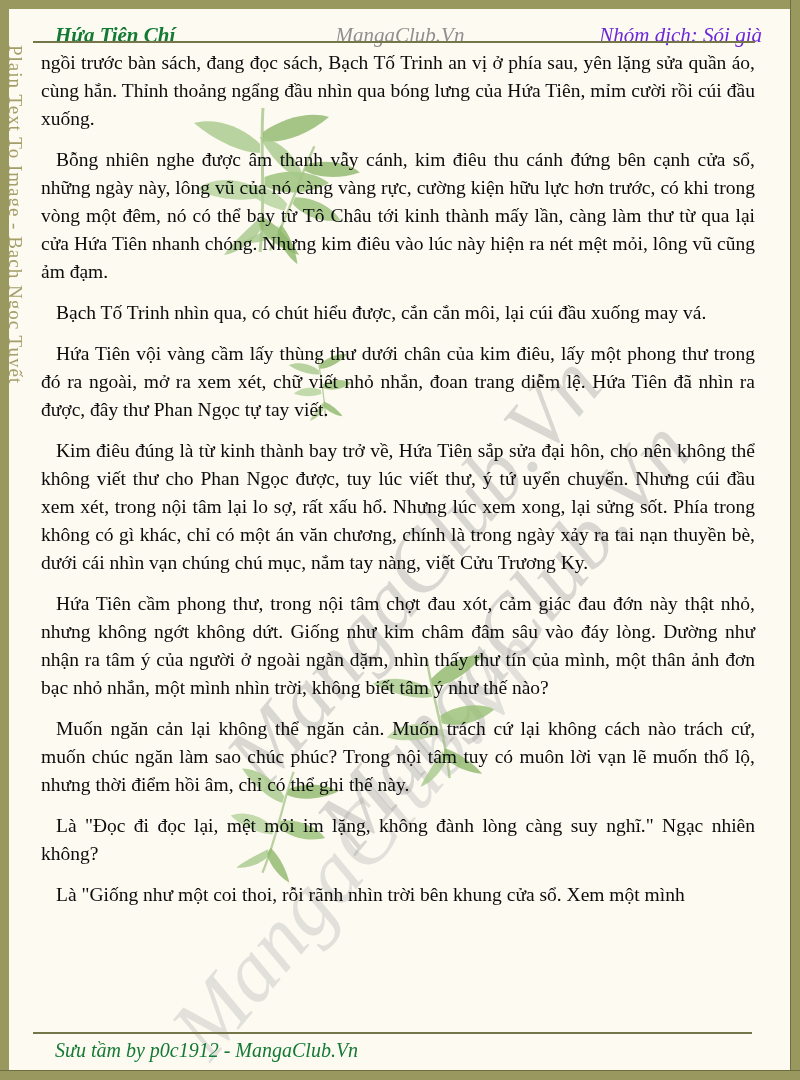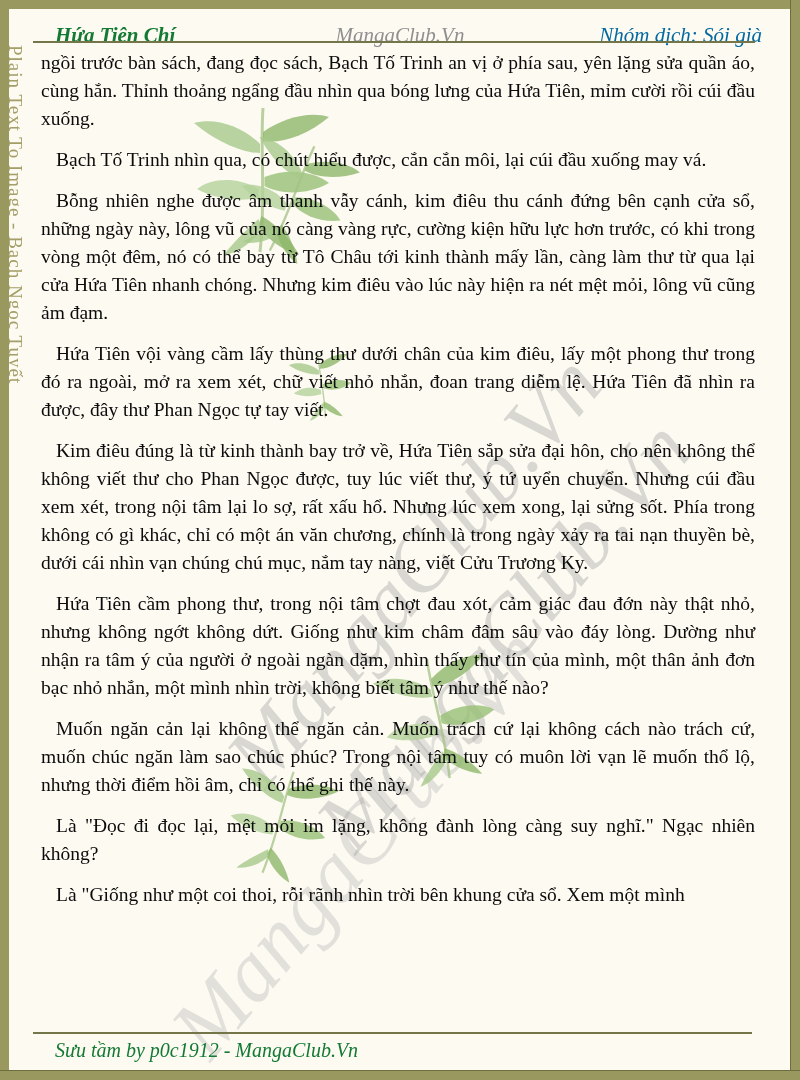--- a/index.html
+++ b/index.html
@@ -11,21 +11,21 @@
   
   .frame{position:absolute;background:#98985f;z-index:6;}
   .frame-top{left:0;top:0;width:800px;height:9px;}
   .frame-left{left:0;top:0;width:9px;height:1080px;}
   .frame-right{right:0;top:0;width:9px;height:1080px;border-left:1px solid #6d6d40;}
   .frame-bottom{left:0;bottom:0;width:800px;height:9px;border-top:1px solid #6d6d40;}
   
   .hdr{position:absolute;top:23px;font-style:italic;font-size:21px;white-space:nowrap;z-index:5;}
   .hdr-left{left:55px;color:#127a33;font-weight:bold;}
   .hdr-center{left:0;right:0;text-align:center;color:#8f8f8f;}
-  .hdr-right{right:38px;color:#0369a1;}
+  .hdr-right{right:38px;color:#6d28d9;}
   .rule{position:absolute;height:2px;background:#75754a;z-index:5;}
   .rule-top{left:33px;top:41px;width:722px;}
   .rule-bottom{left:33px;top:1032px;width:719px;}
   
   .side-text{
     position:absolute;left:26px;top:45px;
     transform:rotate(90deg);transform-origin:0 0;
     font-size:19px;letter-spacing:1px;color:#a49e68;white-space:nowrap;z-index:5;
   }
   
@@ -100,22 +100,22 @@
     </svg>
   <svg class="bamboo bb3" viewBox="0 0 100 100">
       <use href="#bamboo"></use>
     </svg>
   <svg class="bamboo bb4" viewBox="0 0 100 100">
       <use href="#bamboo"></use>
     </svg>
 
   <div class="body-text">
     <p class="first">ngồi trước bàn sách, đang đọc sách, Bạch Tố Trinh an vị ở phía sau, yên lặng sửa quần áo, cùng hắn. Thỉnh thoảng ngẩng đầu nhìn qua bóng lưng của Hứa Tiên, mỉm cười rồi cúi đầu xuống.</p>
+    <p>Bỗng nhiên nghe được âm thanh vẫy cánh, kim điêu thu cánh đứng bên cạnh cửa sổ, những ngày này, lông vũ của nó càng vàng rực, cường kiện hữu lực hơn trước, có khi trong vòng một đêm, nó có thể bay từ Tô Châu tới kinh thành mấy lần, càng làm thư từ qua lại cửa Hứa Tiên nhanh chóng. Nhưng kim điêu vào lúc này hiện ra nét mệt mỏi, lông vũ cũng ảm đạm.</p>
     <p>Bạch Tố Trinh nhìn qua, có chút hiểu được, cắn cắn môi, lại cúi đầu xuống may vá.</p>
-    <p>Bỗng nhiên nghe được âm thanh vẫy cánh, kim điêu thu cánh đứng bên cạnh cửa sổ, những ngày này, lông vũ của nó càng vàng rực, cường kiện hữu lực hơn trước, có khi trong vòng một đêm, nó có thể bay từ Tô Châu tới kinh thành mấy lần, càng làm thư từ qua lại cửa Hứa Tiên nhanh chóng. Nhưng kim điêu vào lúc này hiện ra nét mệt mỏi, lông vũ cũng ảm đạm.</p>
     <p>Hứa Tiên vội vàng cầm lấy thùng thư dưới chân của kim điêu, lấy một phong thư trong đó ra ngoài, mở ra xem xét, chữ viết nhỏ nhắn, đoan trang diễm lệ. Hứa Tiên đã nhìn ra được, đây thư Phan Ngọc tự tay viết.</p>
     <p>Kim điêu đúng là từ kinh thành bay trở về, Hứa Tiên sắp sửa đại hôn, cho nên không thể không viết thư cho Phan Ngọc được, tuy lúc viết thư, ý tứ uyển chuyển. Nhưng cúi đầu xem xét, trong nội tâm lại lo sợ, rất xấu hổ. Nhưng lúc xem xong, lại sửng sốt. Phía trong không có gì khác, chỉ có một án văn chương, chính là trong ngày xảy ra tai nạn thuyền bè, dưới cái nhìn vạn chúng chú mục, nắm tay nàng, viết Cửu Trương Ky.</p>
     <p>Hứa Tiên cầm phong thư, trong nội tâm chợt đau xót, cảm giác đau đớn này thật nhỏ, nhưng không ngớt không dứt. Giống như kim châm đâm sâu vào đáy lòng. Dường như nhận ra tâm ý của người ở ngoài ngàn dặm, nhìn thấy thư tín của mình, một thân ảnh đơn bạc nhỏ nhắn, một mình nhìn trời, không biết tâm ý như thế nào?</p>
     <p>Muốn ngăn cản lại không thể ngăn cản. Muốn trách cứ lại không cách nào trách cứ, muốn chúc ngăn làm sao chúc phúc? Trong nội tâm tuy có muôn lời vạn lẽ muốn thổ lộ, nhưng thời điểm hồi âm, chỉ có thể ghi thế này.</p>
     <p>Là "Đọc đi đọc lại, mệt mỏi im lặng, không đành lòng càng suy nghĩ." Ngạc nhiên không?</p>
     <p>Là "Giống như một coi thoi, rỗi rãnh nhìn trời bên khung cửa sổ. Xem một mình</p>
   </div>
 
   <div class="rule rule-bottom"></div>
   <div class="ftr ftr-left">Sưu tầm by p0c1912 - MangaClub.Vn</div>

